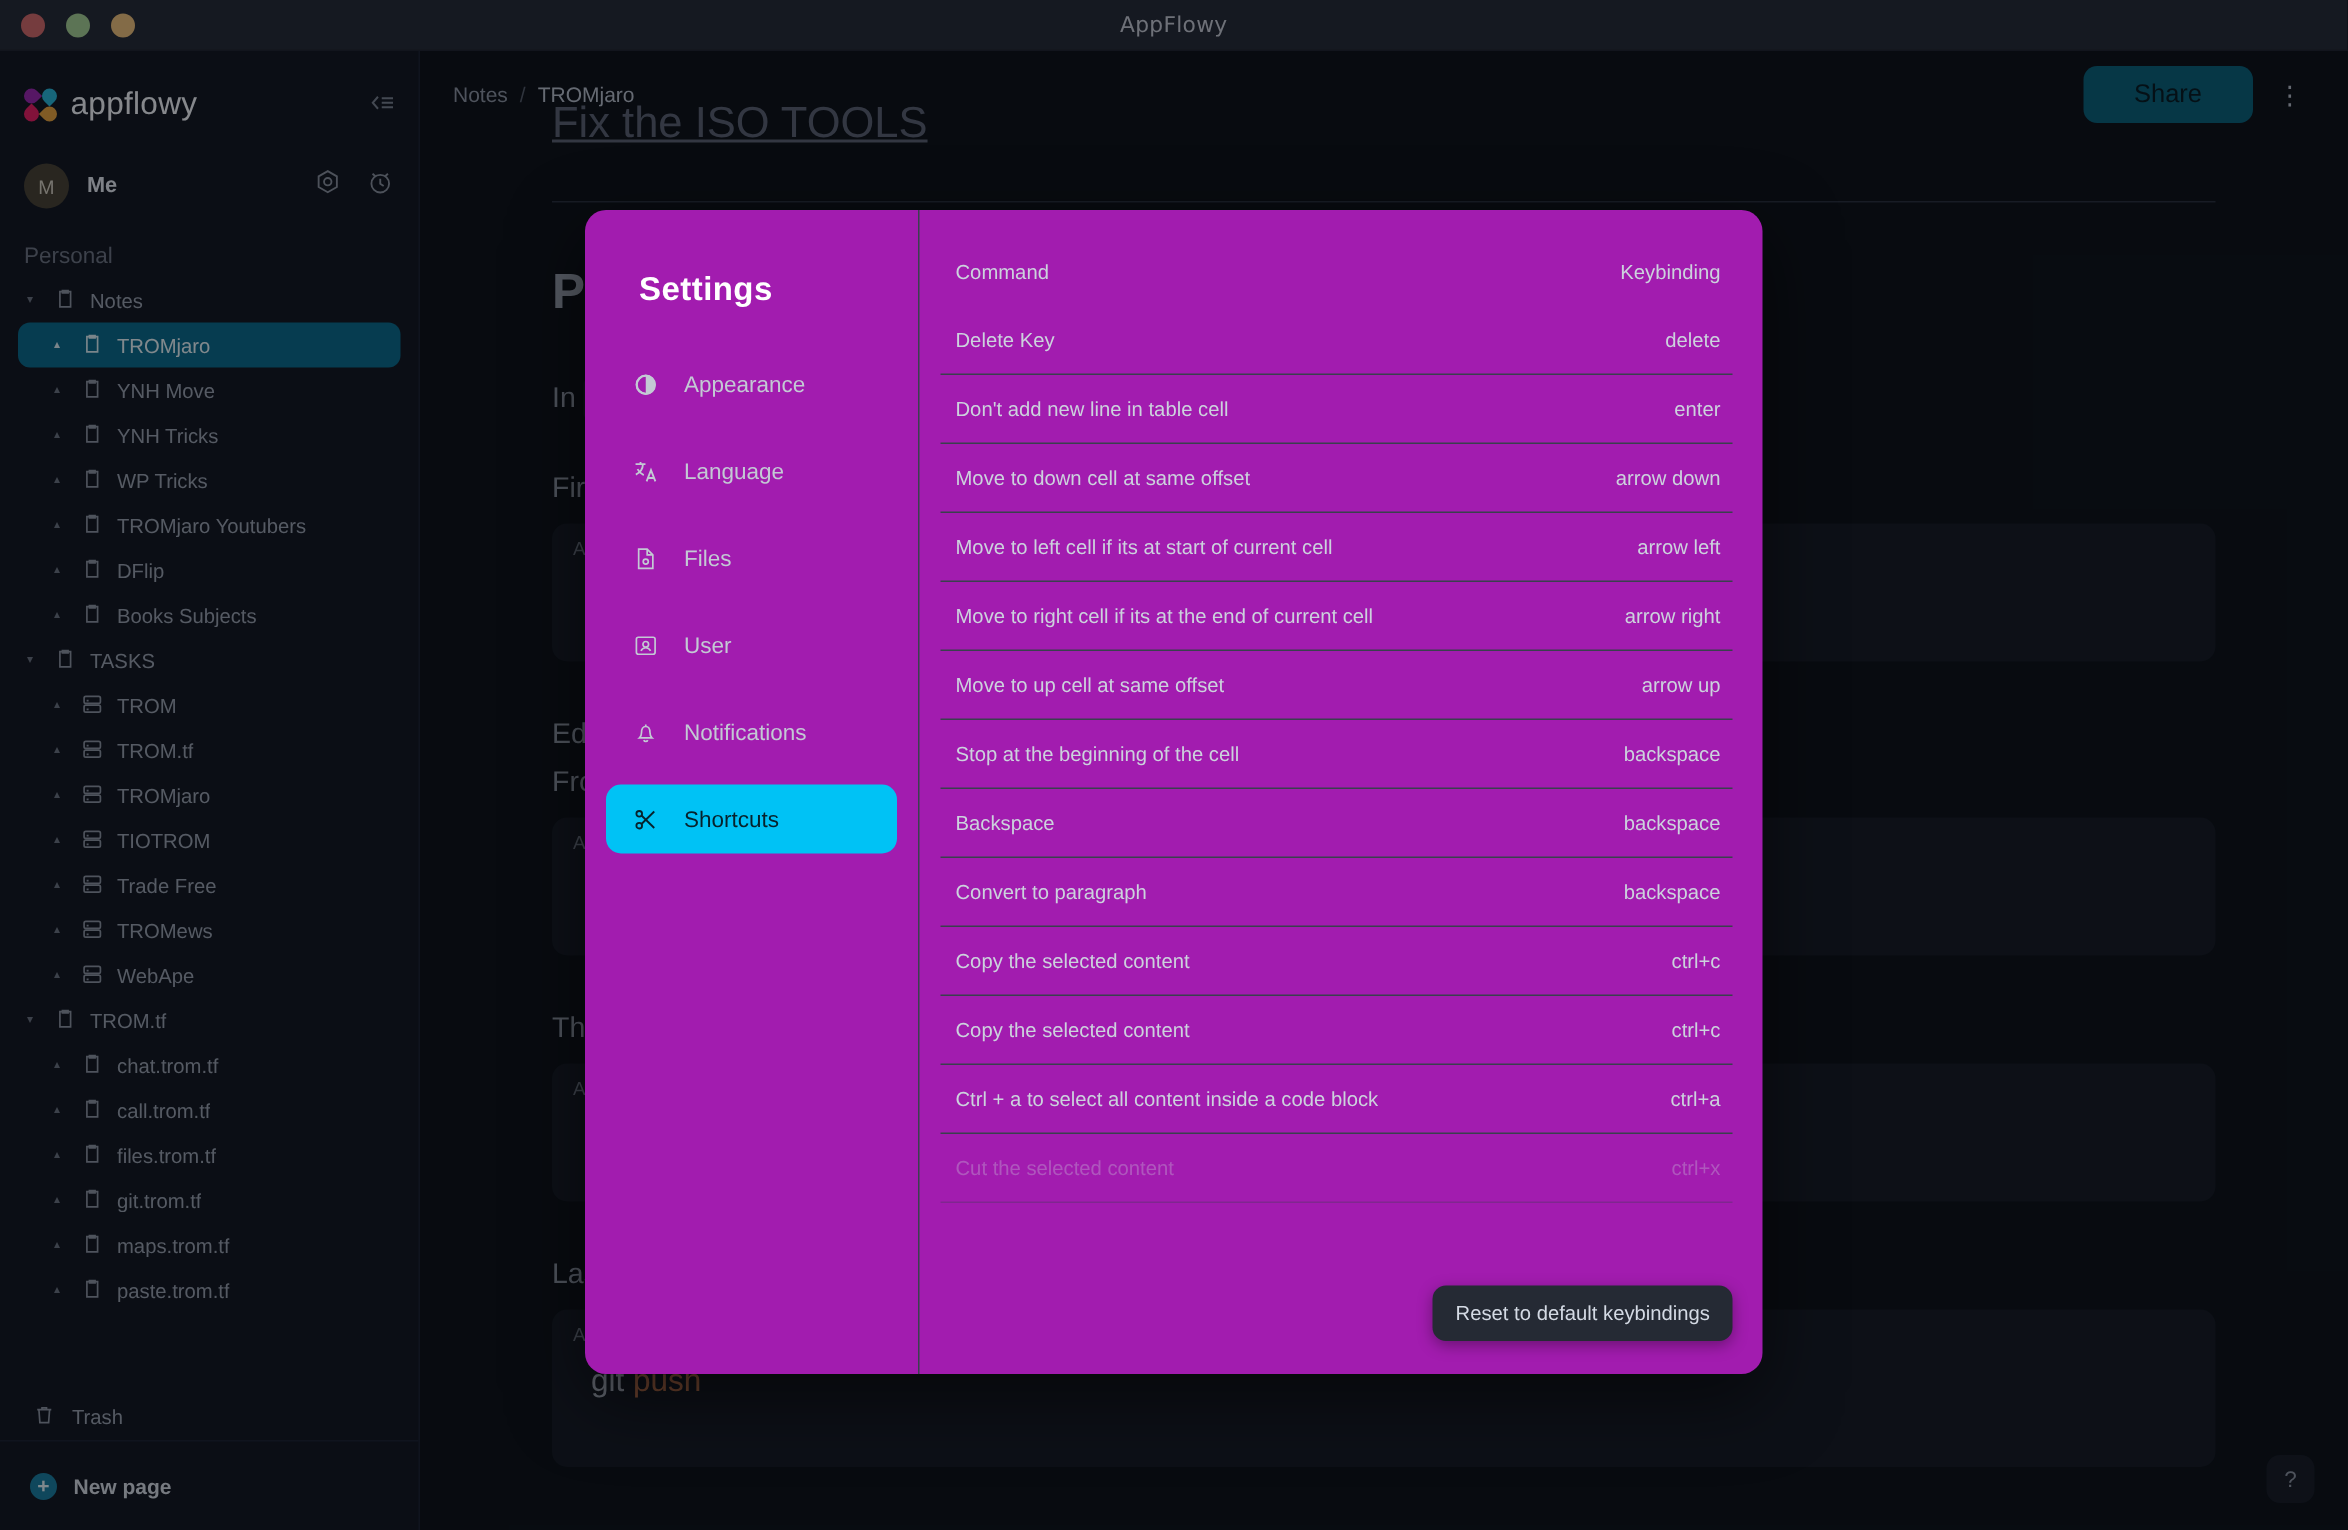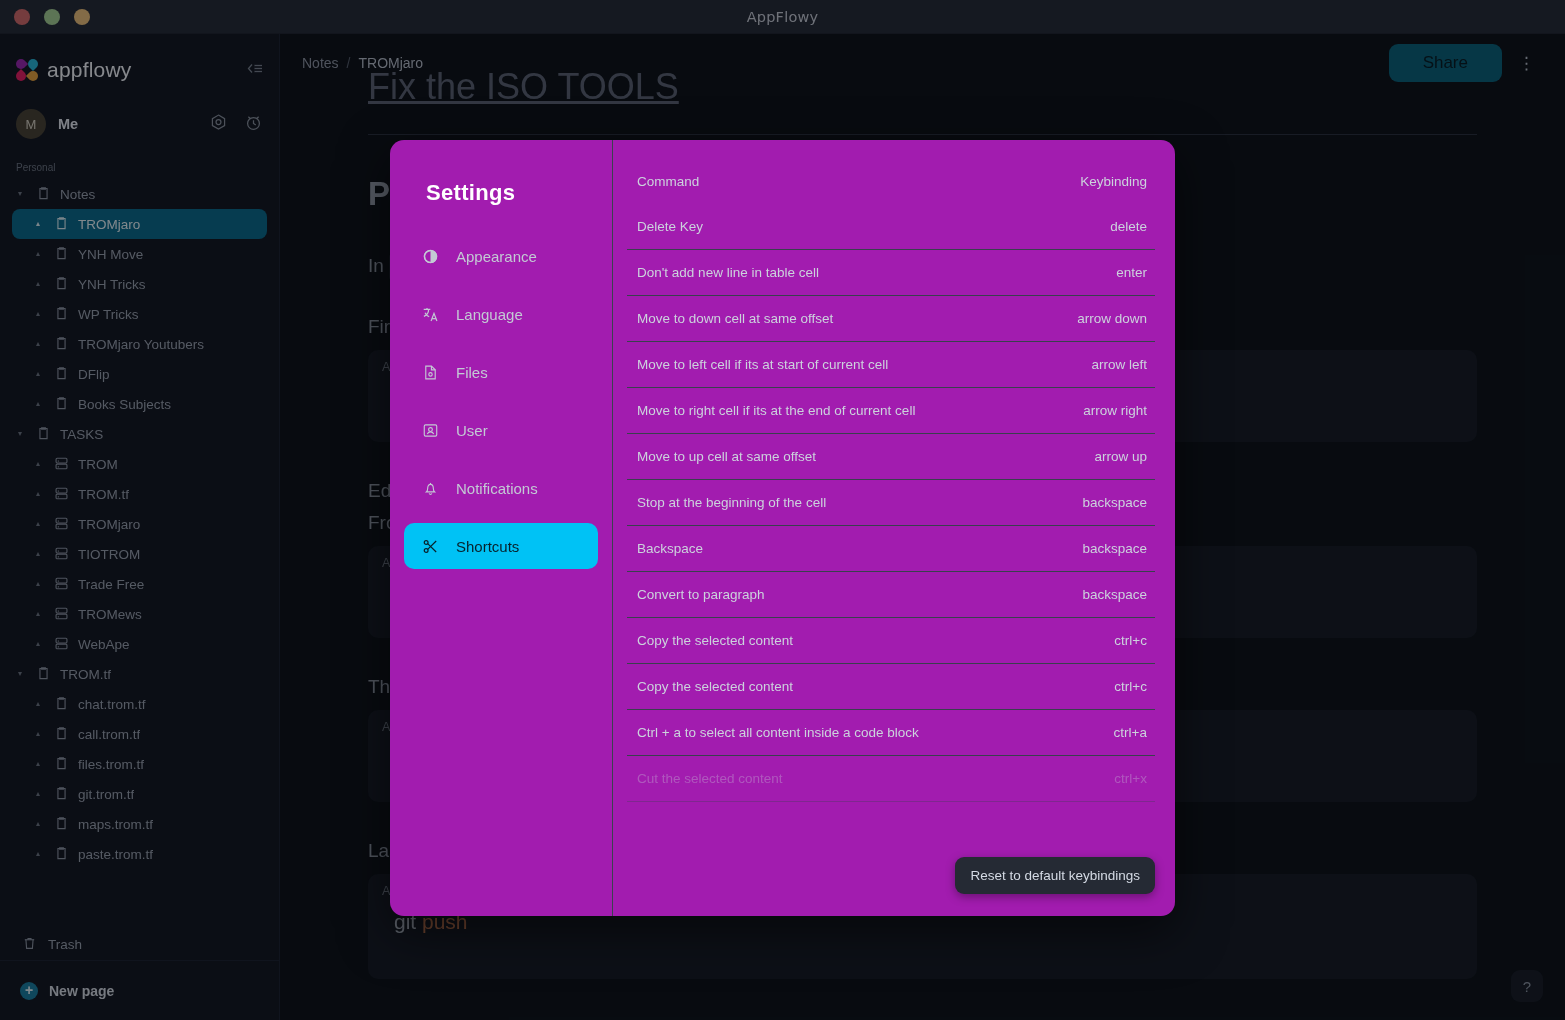--- a/index.html
+++ b/index.html
@@ -60,21 +60,21 @@
   .user-row { display: flex; align-items: center; height: 52px; margin-top: 8px; gap: 12px; }
   .avatar {
     width: 30px; height: 30px; border-radius: 50%;
     background: #4a4334; color: #d6d0c2;
     display: flex; align-items: center; justify-content: center;
     font-size: 13px;
   }
   .user-name { font-size: 14.5px; color: #e4e7ee; font-weight: 600; flex: 1; }
   .user-icons { display: flex; gap: 16px; color: #8a919d; }
 
-  .sec-label { font-size: 10px; color: #6d7481; padding: 12px 16px 6px 16px; }
+  .sec-label { font-size: 15px; color: #6d7481; padding: 12px 16px 6px 16px; }
 
   .tree { flex: 1; overflow: hidden; padding: 0 12px; }
   .node {
     display: flex; align-items: center; height: 30px;
     border-radius: 8px; gap: 8px; cursor: pointer;
     font-size: 13.5px; color: #9aa1ae;
   }
   .node.lvl0 { padding-left: 6px; }
   .node.lvl1 { padding-left: 24px; }
   .node.active { background: #0a6a8a; color: #e8f4f8; }
@@ -114,21 +114,21 @@
   .spacer { flex: 1; }
   .share-btn {
     background: #0a6179; color: #081b22; border: none;
     font-size: 17px; padding: 9px 34px; border-radius: 9px; cursor: pointer;
     font-family: "Liberation Sans", sans-serif;
   }
   .more-ic { color: #b7bdc8; font-size: 17px; padding: 0 8px; cursor: pointer; letter-spacing: 0; }
 
   
   .doc { position: absolute; top: 58px; left: 0; right: 0; bottom: 0; padding: 0 88px; }
-  .doc-h-cut { font-size: 36px; color: #5b6271; text-decoration: underline; margin-top: -26px; height: 40px; overflow: hidden; }
+  .doc-h-cut { font-size: 29px; color: #5b6271; text-decoration: underline; margin-top: -26px; height: 40px; overflow: hidden; }
   .hr { height: 1px; background: #2a303c; margin: 28px 0 0 0; }
   .doc-title { font-size: 33px; color: #9aa1ae; font-weight: 700; margin-top: 40px; }
   .doc-p { font-size: 19px; color: #8d94a1; margin-top: 42px; }
   .code-inline { color: #c0554a; font-family: "Liberation Mono", monospace; background: #1a1f28; padding: 2px 4px; border-radius: 3px; font-style: italic;}
   .doc-sub { font-size: 19px; color: #8d94a1; margin-top: 38px; }
   .codeblock {
     background: #161b23; border-radius: 10px; height: 92px; margin-top: 12px;
     padding: 10px 14px; position: relative;
   }
   .cb-lang { font-size: 12.5px; color: #6d7481; }

